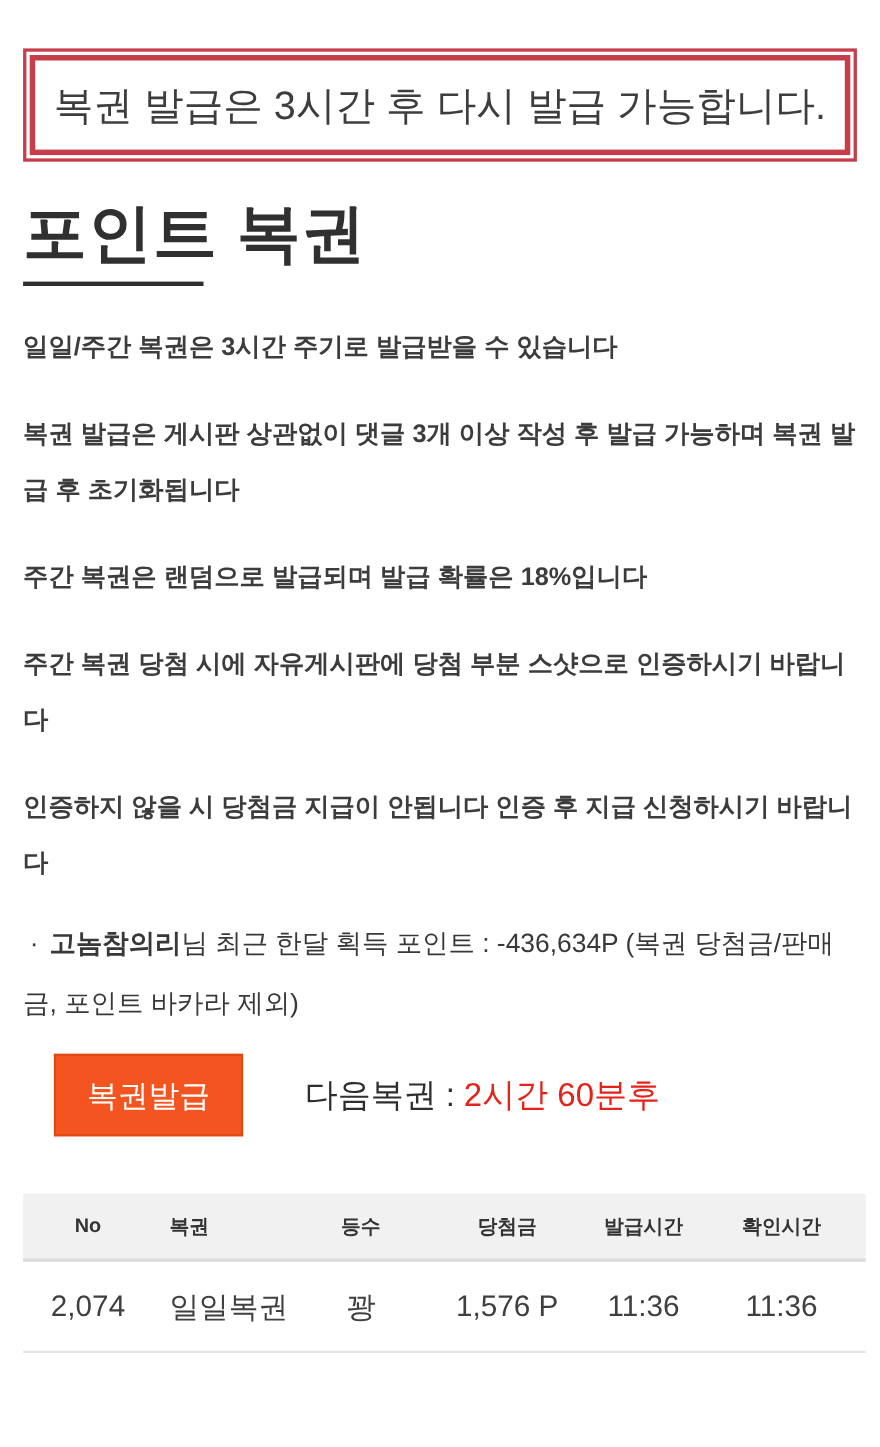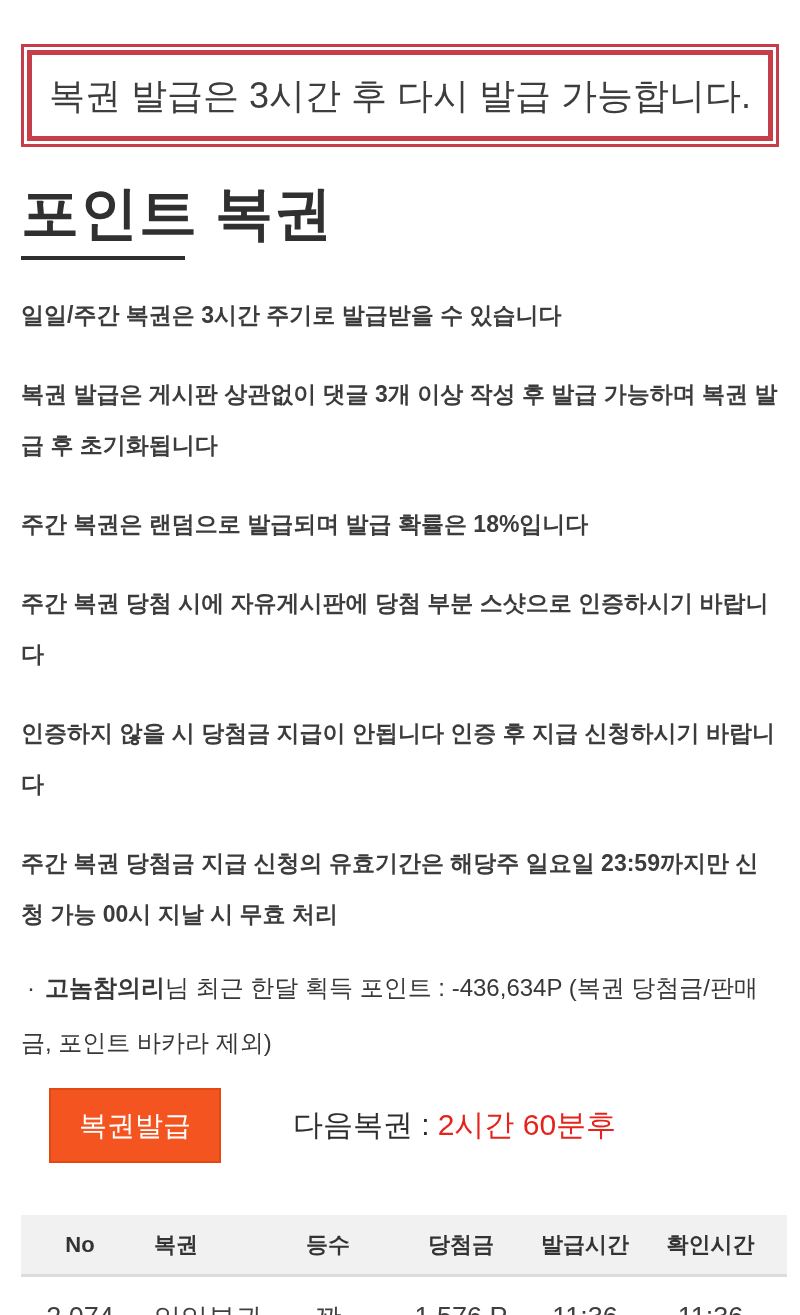--- a/index.html
+++ b/index.html
@@ -82,21 +82,21 @@
     width: 172px;
     height: 75px;
     background: #f4541f;
     border: 2px solid #e04a12;
     color: #ffffff;
     font-size: 28px;
     font-family: inherit;
     cursor: pointer;
   }
   .next-lottery {
-    margin-left: 72px;
+    margin-left: 56px;
     font-size: 30px;
     color: #2e2e2e;
     white-space: nowrap;
   }
   .next-lottery .value {
     color: #e5231b;
     margin-left: 8px;
   }
 
   
@@ -105,21 +105,21 @@
     width: 766px;
   }
   .t-row {
     display: flex;
     align-items: center;
   }
   .t-head {
     height: 62px;
     background: #f1f1f1;
     border-bottom: 3px solid #dcdcdc;
-    font-size: 22px;
+    font-size: 18px;
     font-weight: 700;
     color: #333333;
   }
   .t-body {
     height: 83px;
     border-bottom: 2px solid #e5e5e5;
     font-size: 27px;
     font-weight: 400;
     color: #3f3f3f;
   }
@@ -144,21 +144,20 @@
 
 <h1 class="page-title">포인트 복권</h1>
 <div class="title-underline"></div>
 
 <div class="rules">
   <p>일일/주간 복권은 3시간 주기로 발급받을 수 있습니다</p>
   <p>복권 발급은 게시판 상관없이 댓글 3개 이상 작성 후 발급 가능하며 복권 발급 후 초기화됩니다</p>
   <p>주간 복권은 랜덤으로 발급되며 발급 확률은 18%입니다</p>
   <p>주간 복권 당첨 시에 자유게시판에 당첨 부분 스샷으로 인증하시기 바랍니다</p>
   <p>인증하지 않을 시 당첨금 지급이 안됩니다 인증 후 지급 신청하시기 바랍니다</p>
-  <p>주간 복권 당첨금 지급 신청의 유효기간은 해당주 일요일 23:59까지만 신청 가능 00시 지날 시 무효 처리</p>
 </div>
 
 <div class="user-summary">
   <span class="bullet">·</span><span class="username">고놈참의리</span><span>님 최근 한달 획득 포인트 : -436,634P (복권 당첨금/판매금, 포인트 바카라 제외)</span>
 </div>
 
 <div class="issue-row">
   <button class="issue-button">복권발급</button>
   <div class="next-lottery">
     <span>다음복권 :</span><span class="value">2시간 60분후</span>

